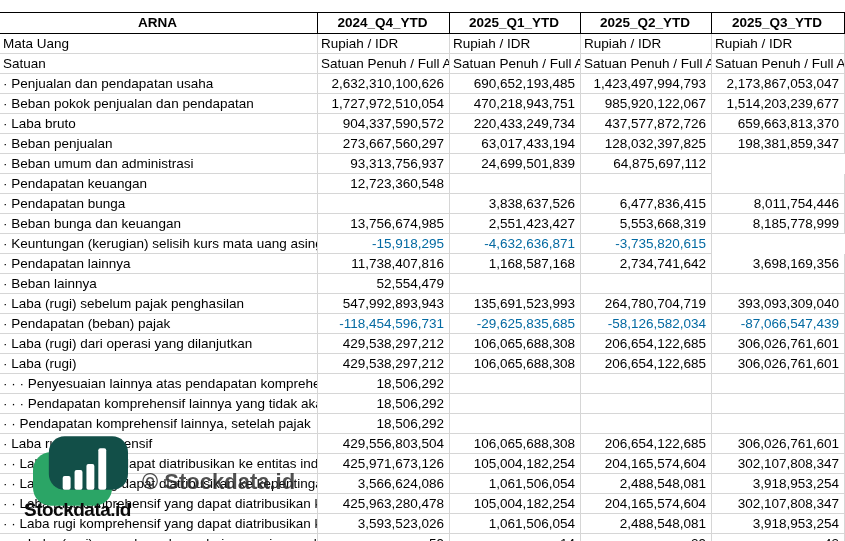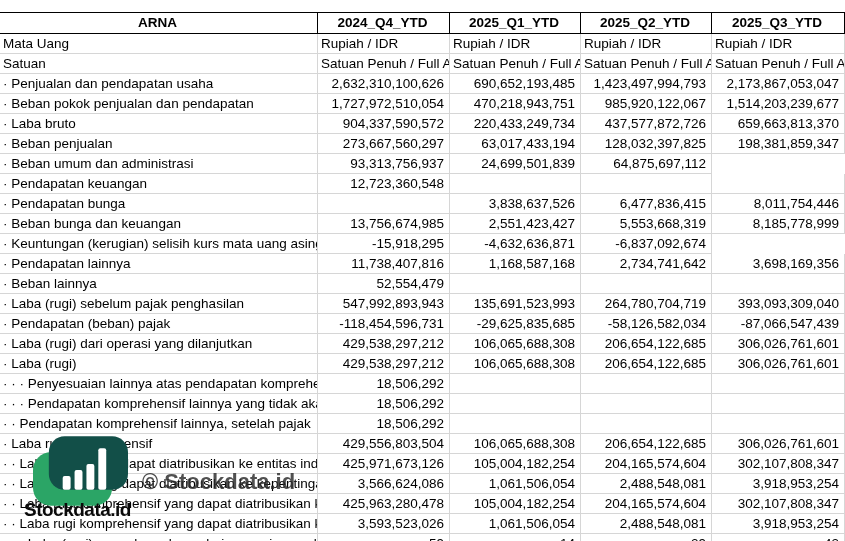--- a/index.html
+++ b/index.html
@@ -11,21 +11,21 @@
     box-sizing:border-box;
     height:20px;line-height:19px;
     font-size:13.5px;color:#000;
     white-space:nowrap;overflow:hidden;
     border-right:1px solid #d6d6d6;
     border-bottom:1px solid #d6d6d6;
     padding:0 5px 0 3px;
     background:transparent;
   }
   .cell.num{text-align:right;padding-right:5px;}
-  .cell.neg{color:#000000;}
+  .cell.neg{color:#0369a1;}
   .header-row .cell{
     height:22px;line-height:20px;
     font-weight:bold;text-align:center;
     border-top:1px solid #000;
     border-bottom:1px solid #000;
     border-right:1px solid #000;
   }
   .meta .cell{text-align:left;}
   
   .wm-logo{position:absolute;left:33px;top:436px;width:95px;height:90px;pointer-events:none;}
@@ -118,21 +118,21 @@
         <div class="cell ">· Beban bunga dan keuangan</div>
         <div class="cell num">13,756,674,985</div>
         <div class="cell num">2,551,423,427</div>
         <div class="cell num">5,553,668,319</div>
         <div class="cell num">8,185,778,999</div>
       </div>
       <div class="row ">
         <div class="cell ">· Keuntungan (kerugian) selisih kurs mata uang asing</div>
         <div class="cell num neg">-15,918,295</div>
         <div class="cell num neg">-4,632,636,871</div>
-        <div class="cell num neg">-6,837,092,674</div>
+        <div class="cell num neg">-3,735,820,615</div>
       </div>
       <div class="row ">
         <div class="cell ">· Pendapatan lainnya</div>
         <div class="cell num">11,738,407,816</div>
         <div class="cell num">1,168,587,168</div>
         <div class="cell num">2,734,741,642</div>
         <div class="cell num">3,698,169,356</div>
       </div>
       <div class="row ">
         <div class="cell ">· Beban lainnya</div>

